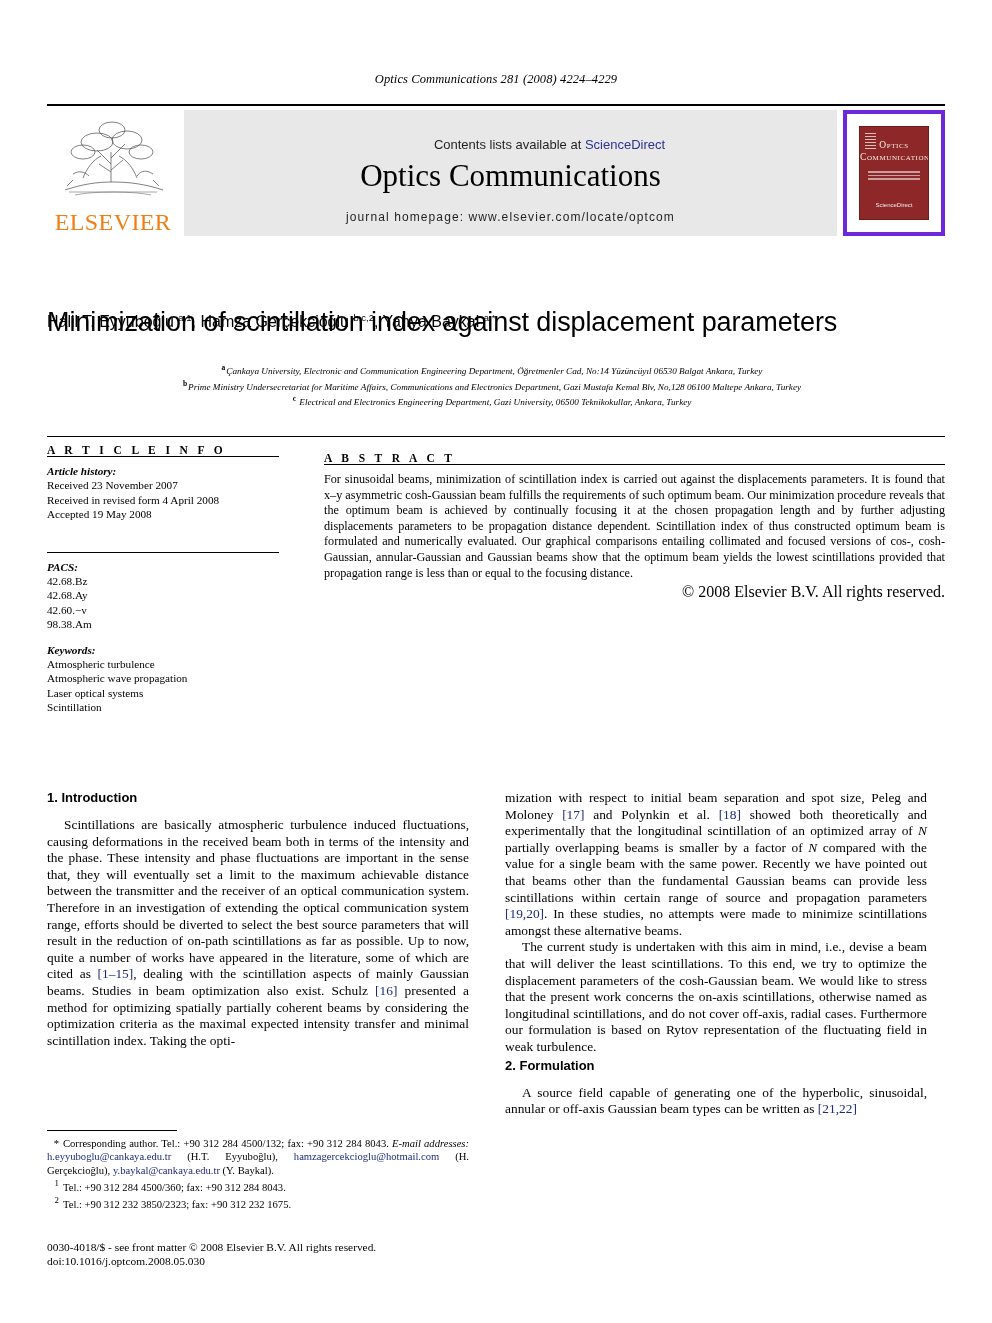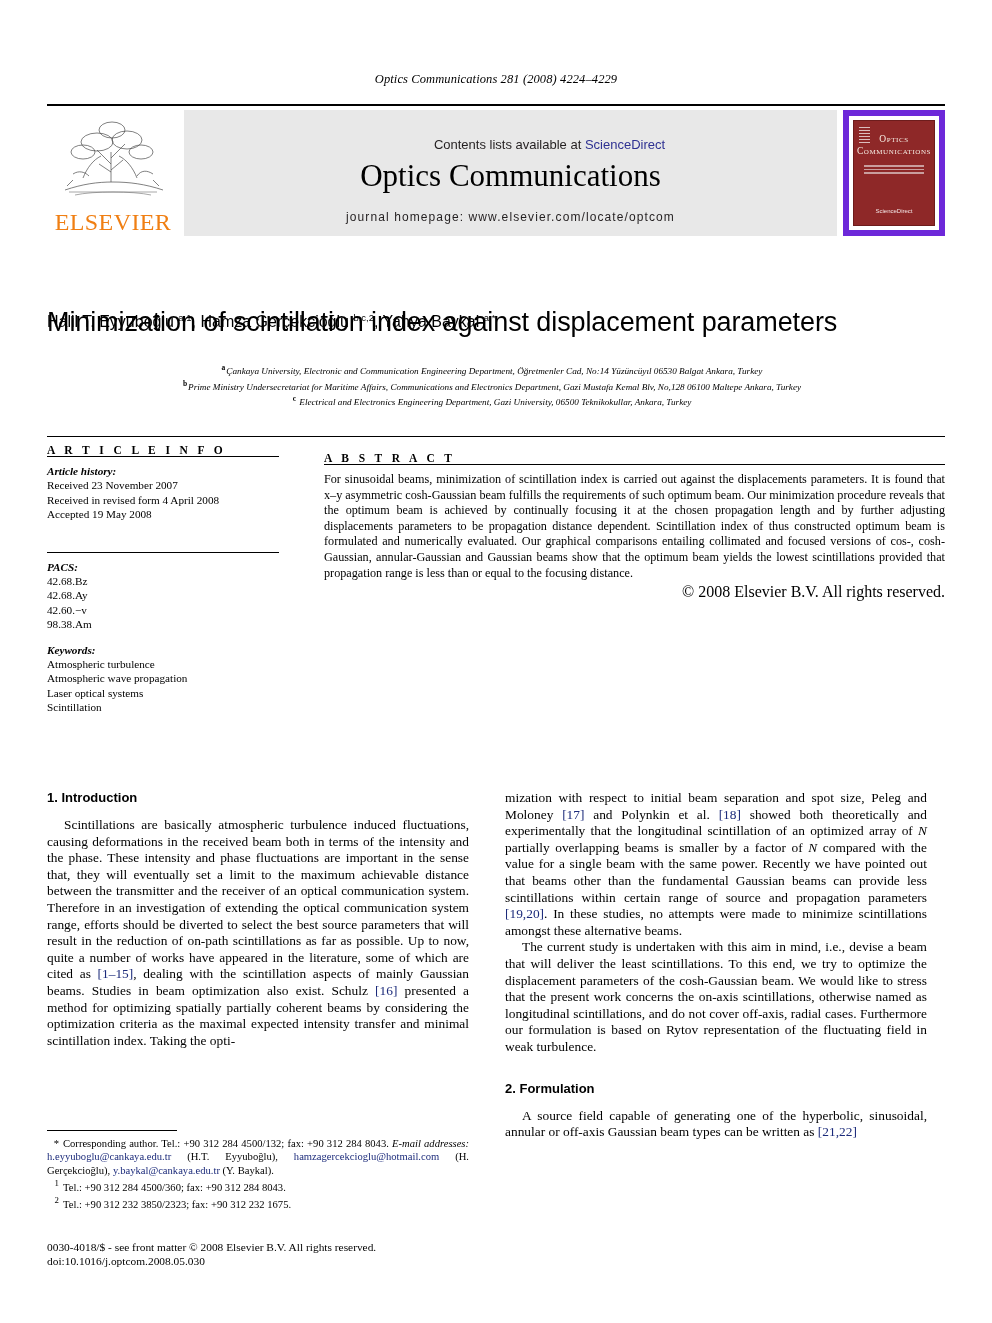--- a/index.html
+++ b/index.html
@@ -103,24 +103,24 @@
     text-align: center;
     font-family: "Liberation Sans", sans-serif;
     font-size: 12px;
     letter-spacing: 1.1px;
     color: #231f20;
   }
   .cover-thumb {
     flex: 0 0 102px;
     width: 102px;
     position: relative;
-    border: 6px solid #6d28d9;
+    border: 4px solid #6d28d9;
     background: #ffffff;
     box-sizing: border-box;
-    padding: 4px;
+    padding: 12px;
   }
   .cover-inner {
     width: 100%;
     height: 100%;
     background: #8e2828;
     box-sizing: border-box;
     border: 1px solid #6d1c1c;
     position: relative;
     overflow: hidden;
   }
@@ -444,21 +444,21 @@
       <p class="para">
         <span>Scintillations are basically atmospheric turbulence induced fluctuations, causing deformations in the received beam both in terms of the intensity and the phase. These intensity and phase fluctuations are important in the sense that, they will eventually set a limit to the maximum achievable distance between the transmitter and the receiver of an optical communication system. Therefore in an investigation of extending the optical communication system range, efforts should be diverted to select the best source parameters that will result in the reduction of on-path scintillations as far as possible. Up to now, quite a number of works have appeared in the literature, some of which are cited as </span><span class="ref">[1–15]</span><span>, dealing with the scintillation aspects of mainly Gaussian beams. Studies in beam optimization also exist. Schulz </span><span class="ref">[16]</span><span> presented a method for optimizing spatially partially coherent beams by considering the optimization criteria as the maximal expected intensity transfer and minimal scintillation index. Taking the opti-</span>
       </p>
     </div>
 
     <div class="bcol bcol-right">
       <p class="para" style="text-indent:0">
         <span>mization with respect to initial beam separation and spot size, Peleg and Moloney </span><span class="ref">[17]</span><span> and Polynkin et al. </span><span class="ref">[18]</span><span> showed both theoretically and experimentally that the longitudinal scintillation of an optimized array of </span><span class="it">N</span><span> partially overlapping beams is smaller by a factor of </span><span class="it">N</span><span> compared with the value for a single beam with the same power. Recently we have pointed out that beams other than the fundamental Gaussian beams can provide less scintillations within certain range of source and propagation parameters </span><span class="ref">[19,20]</span><span>. In these studies, no attempts were made to minimize scintillations amongst these alternative beams.</span>
       </p>
       <p class="para">The current study is undertaken with this aim in mind, i.e., devise a beam that will deliver the least scintillations. To this end, we try to optimize the displacement parameters of the cosh-Gaussian beam. We would like to stress that the present work concerns the on-axis scintillations, otherwise named as longitudinal scintillations, and do not cover off-axis, radial cases. Furthermore our formulation is based on Rytov representation of the fluctuating field in weak turbulence.</p>
-      <div class="sec-heading" style="margin-top:25px">2. Formulation</div>
+      <div class="sec-heading" style="margin-top:2px">2. Formulation</div>
       <p class="para">
         <span>A source field capable of generating one of the hyperbolic, sinusoidal, annular or off-axis Gaussian beam types can be written as </span><span class="ref">[21,22]</span>
       </p>
     </div>
 
   </div>
 
   <div class="footnotes">
     <div class="fn-rule"></div>
     <div class="fn">

